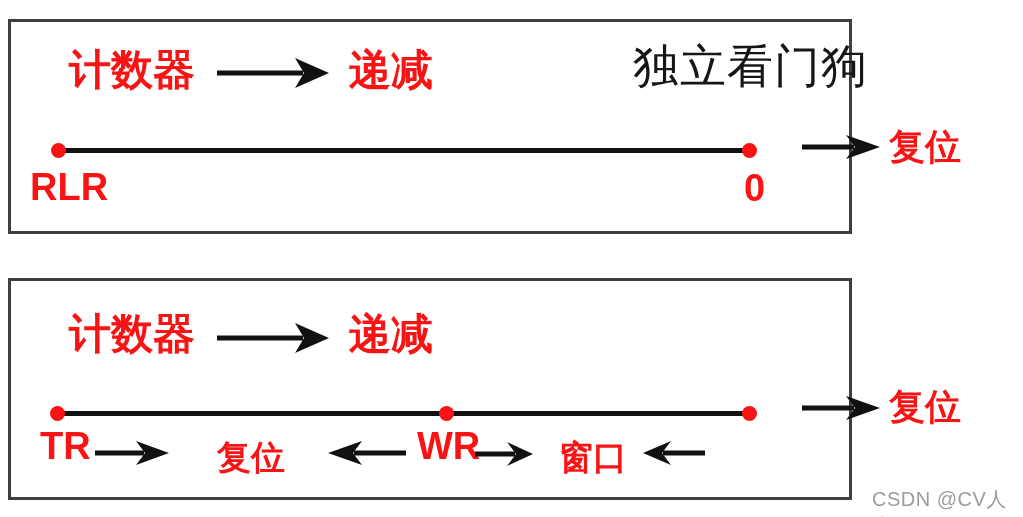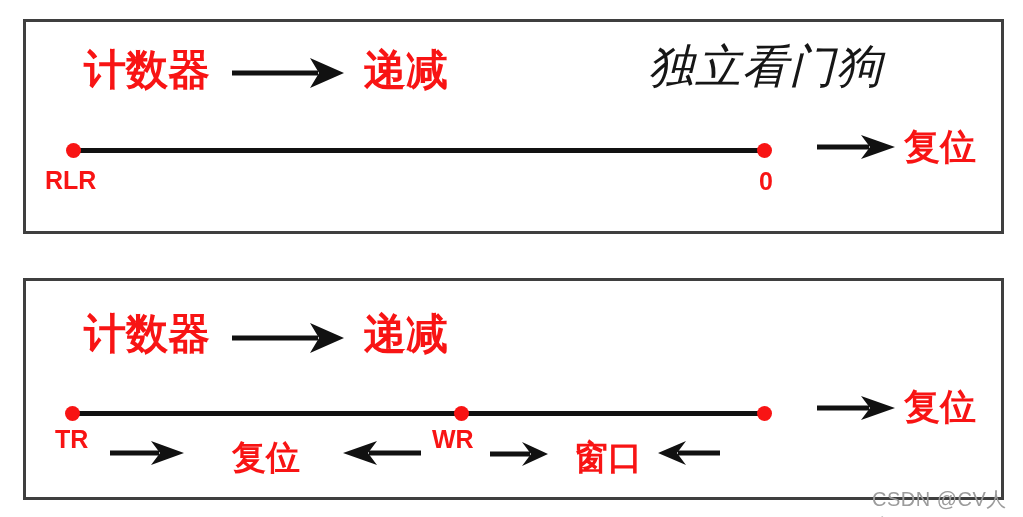--- a/index.html
+++ b/index.html
@@ -1,29 +1,29 @@
 <!DOCTYPE html>
 <html style="--red: #f81414; --ink: #161616; --panel_border: #3f3f3f; --watermark_gray: #9c9c9c; --bg: #ffffff;"><head>
 <meta charset="utf-8">
 <style>
   :root{
     --red:#f81414; --ink:#161616; --panel_border:#3f3f3f; --watermark_gray:#9c9c9c; --bg:#ffffff;
   }
   html,body{margin:0;padding:0;}
   body{background:var(--bg);font-family:"Liberation Sans","DejaVu Sans",sans-serif;}
   .stage{position:relative;width:1023px;height:517px;background:var(--bg);overflow:hidden;}
-  .panel{position:absolute;left:23px;width:981px;border:3px solid var(--panel_border);background:#fff;box-sizing:border-box;}
+  .panel{position:absolute;left:8px;width:844px;border:3px solid var(--panel_border);background:#fff;box-sizing:border-box;}
   .panel1{top:19px;height:215px;}
   .panel2{top:278px;height:222px;}
   .abs{position:absolute;white-space:nowrap;line-height:1;}
   .red{color:var(--red);}
   .ink{color:var(--ink);}
   .big{font-size:42px;font-weight:bold;}
-  .title{font-size:46px;font-weight:normal;letter-spacing:1px;font-style:italic;}
-  .axis-label{font-size:25px;font-weight:bold;}
+  .title{font-size:46px;font-weight:normal;letter-spacing:1px;}
+  .axis-label{font-size:38px;font-weight:bold;}
   .zone-label{font-size:34px;font-weight:bold;}
   .reset-label{font-size:36px;font-weight:bold;}
   .tline{position:absolute;height:5px;background:#111;}
   .dot{position:absolute;width:15px;height:15px;border-radius:50%;background:var(--red);}
   .arrow{position:absolute;}
   .arrow svg{display:block;}
   .watermark{position:absolute;font-size:20px;color:var(--watermark_gray);letter-spacing:0.5px;}
 </style>
 </head>
 <body>

